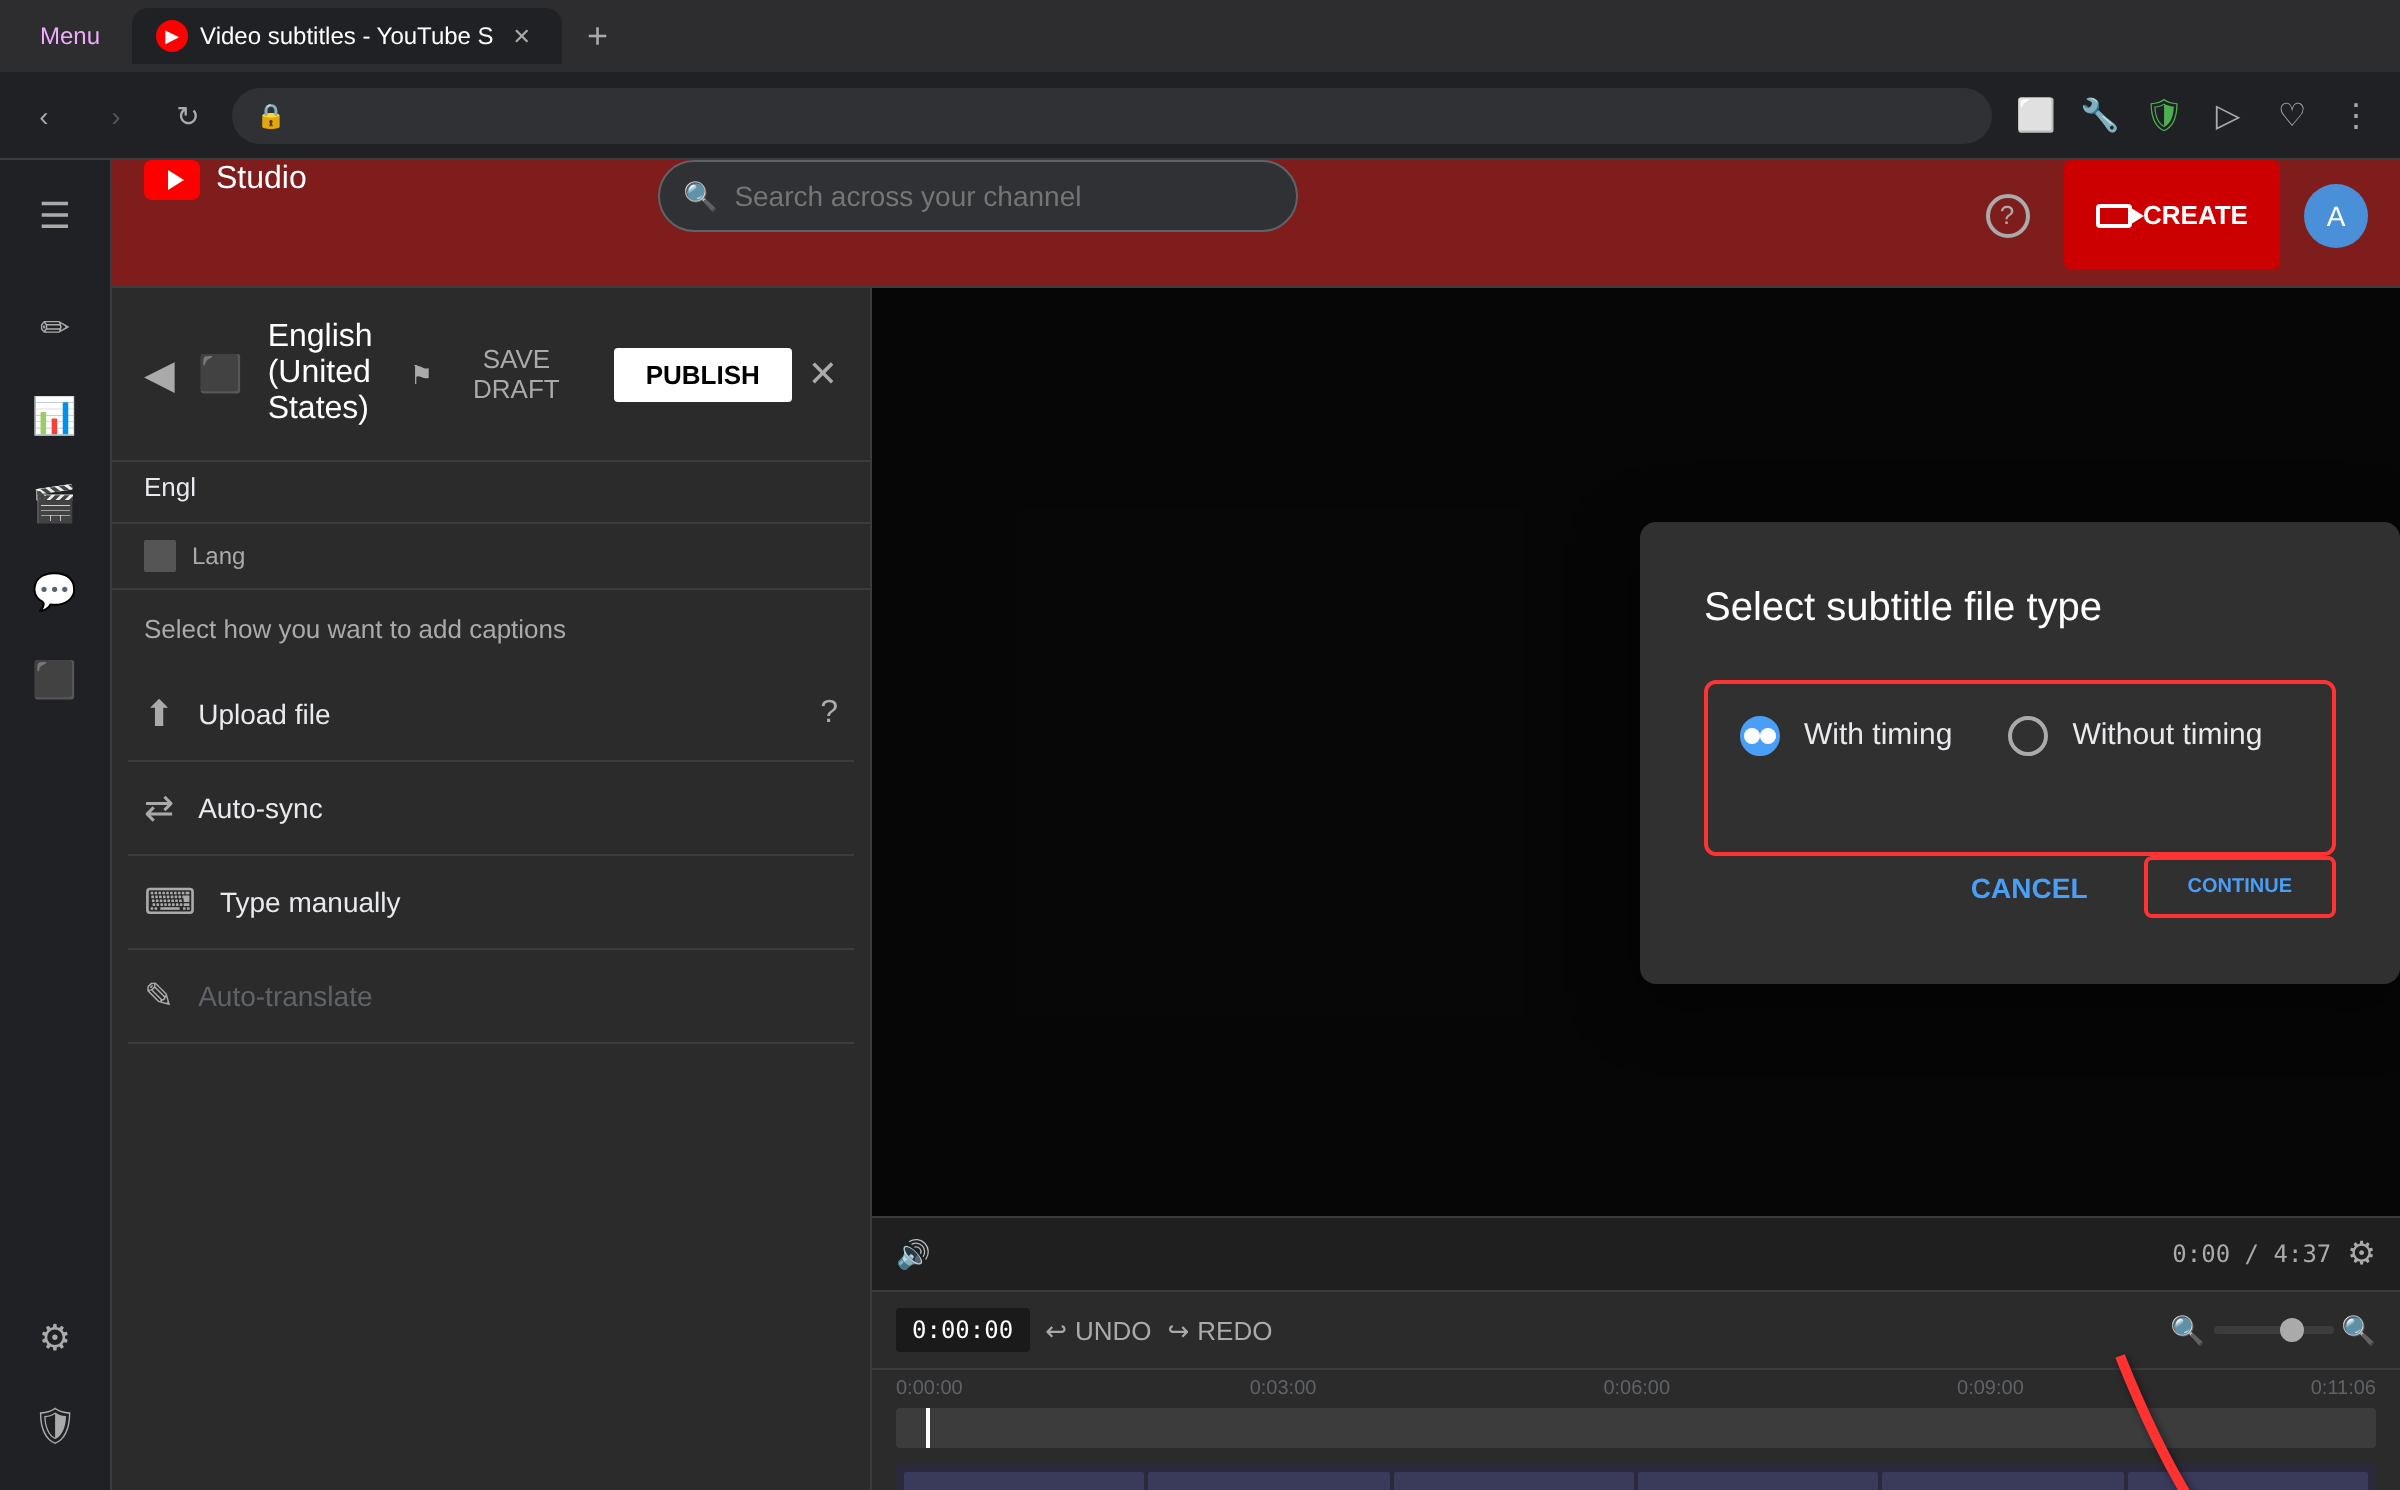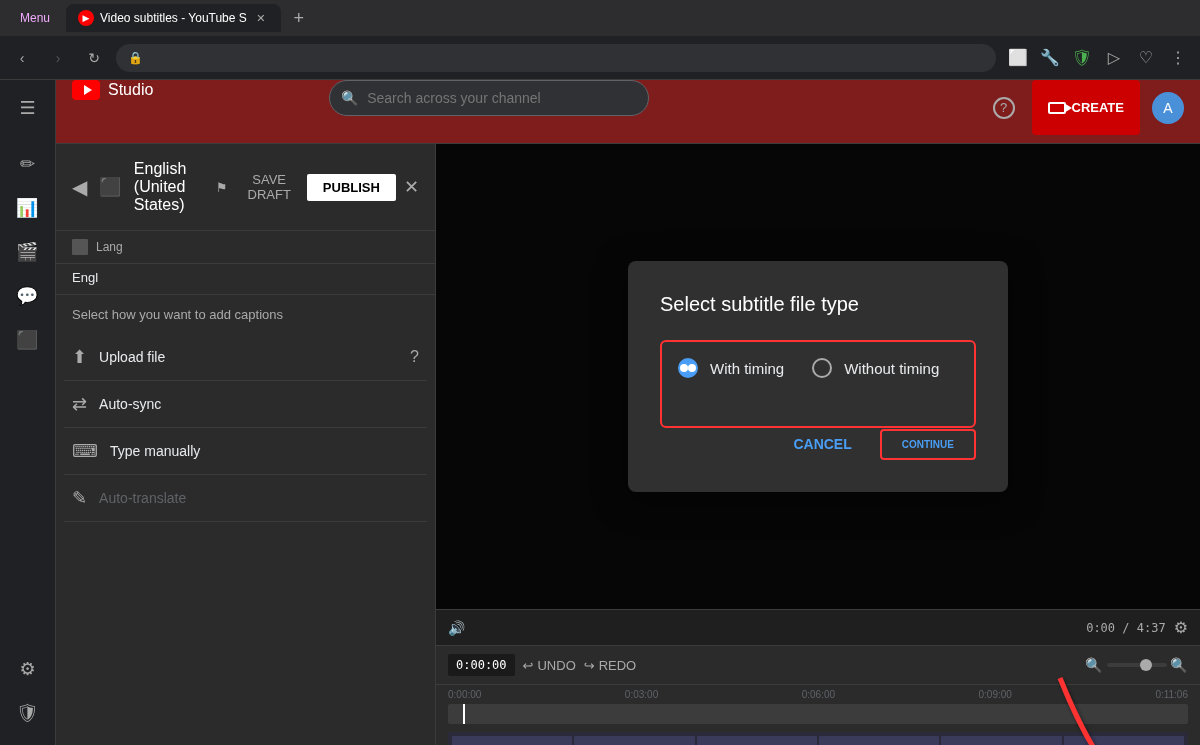--- a/index.html
+++ b/index.html
@@ -48,36 +48,36 @@
     .main-wrapper { display: flex; flex: 1; overflow: hidden; }
     .back-btn { color: #aaa; font-size: 20px; cursor: pointer; }
 
     
     .caption-panel { width: 380px; background: #2b2b2b; border-right: 1px solid #3c3c3c; display: flex; flex-direction: column; }
     .caption-header { padding: 16px; display: flex; align-items: center; gap: 12px; border-bottom: 1px solid #3c3c3c; }
     .caption-lang-icon { color: #4a9ef5; font-size: 18px; }
     .caption-title { color: #fff; font-size: 16px; font-weight: 500; }
     .caption-actions { margin-left: auto; display: flex; gap: 8px; align-items: center; }
     .save-draft-btn { color: #aaa; font-size: 13px; background: none; border: none; cursor: pointer; padding: 6px 8px; }
-    .publish-btn { background: #fff; color: #000; border: none; padding: 6px 16px; border-radius: 2px; font-size: 13px; font-weight: 600; cursor: pointer; }
+    .publish-btn { background: #fff; color: #000; border: none; padding: 6px 16px; border-radius: 2px; font-size: 13px; font-weight: 600; cursor: pointer; margin-left: 11px; }
     .close-panel-btn { color: #aaa; font-size: 18px; cursor: pointer; }
 
     .caption-subtitle { padding: 12px 16px; color: #aaa; font-size: 13px; }
     .caption-options { padding: 0 8px; }
     .caption-option { display: flex; align-items: center; gap: 12px; padding: 12px 8px; color: #e8eaed; font-size: 14px; cursor: pointer; border-bottom: 1px solid #3c3c3c; }
     .caption-option-icon { font-size: 18px; color: #aaa; }
     .caption-option.disabled { color: #5f6368; }
 
     
     .video-panel { flex: 1; background: #1f1f1f; display: flex; flex-direction: column; }
     .video-preview { flex: 1; background: #000; position: relative; }
     .timeline-area { height: 100px; background: #2b2b2b; border-top: 1px solid #3c3c3c; }
 
     
-    .overlay { position: absolute; top: 0; left: 0; right: 0; bottom: 0; background: rgba(0,0,0,0.6); display: flex; align-items: center; justify-content: center; z-index: 100; }
+    .overlay { position: absolute; top: 0; left: 0; right: 0; bottom: 0; background: rgba(0,0,0,0.6); display: flex; align-items: center; justify-content: flex-end; z-index: 100; }
 
     
     .dialog { background: #303030; border-radius: 8px; padding: 32px; width: 380px; position: relative; box-shadow: 0 8px 32px rgba(0,0,0,0.5); }
     .dialog-title { color: #fff; font-size: 20px; font-weight: 500; margin-bottom: 24px; }
     .radio-group { display: flex; gap: 12px; margin-bottom: 32px; }
     .radio-option { display: flex; align-items: center; gap: 12px; cursor: pointer; padding: 8px; border-radius: 4px; }
     .radio-circle { width: 20px; height: 20px; border-radius: 50%; border: 2px solid #aaa; display: flex; align-items: center; justify-content: center; flex-shrink: 0; }
     .radio-circle.checked { border-color: #4a9ef5; background: #4a9ef5; }
     .radio-circle.checked::after { content: ''; width: 8px; height: 8px; border-radius: 50%; background: #fff; }
     .radio-label { color: #e8eaed; font-size: 15px; }
@@ -192,26 +192,26 @@
           <span class="caption-lang-icon">⬛</span>
           <span class="caption-title">English (United States)</span>
           <div class="caption-actions">
             <span style="color:#aaa;font-size:13px;margin-right:4px;">⚑</span>
             <button class="save-draft-btn">SAVE DRAFT</button>
             <button class="publish-btn">PUBLISH</button>
             <span class="close-panel-btn">✕</span>
           </div>
         </div>
 
+        <div style="padding:4px 16px 8px;border-bottom:1px solid #3c3c3c;">
+          <span style="color:#e8eaed;font-size:13px;">Engl</span>
+        </div>
         <div style="display:flex;align-items:center;padding:8px 16px;gap:8px;border-bottom:1px solid #3c3c3c;">
           <div style="width:16px;height:16px;background:#555;border-radius:1px;"></div>
           <span style="color:#aaa;font-size:12px;">Lang</span>
-        </div>
-        <div style="padding:4px 16px 8px;border-bottom:1px solid #3c3c3c;">
-          <span style="color:#e8eaed;font-size:13px;">Engl</span>
         </div>
 
         <div class="caption-subtitle">Select how you want to add captions</div>
 
         <div class="caption-options">
           <div class="caption-option">
             <span class="caption-option-icon">⬆</span>
             <span>Upload file</span>
             <span style="margin-left:auto;color:#aaa;font-size:16px;">?</span>
           </div>

